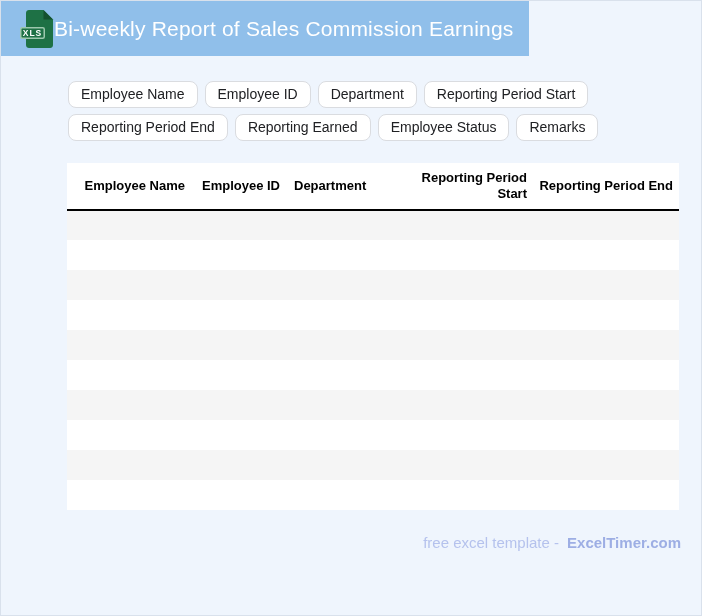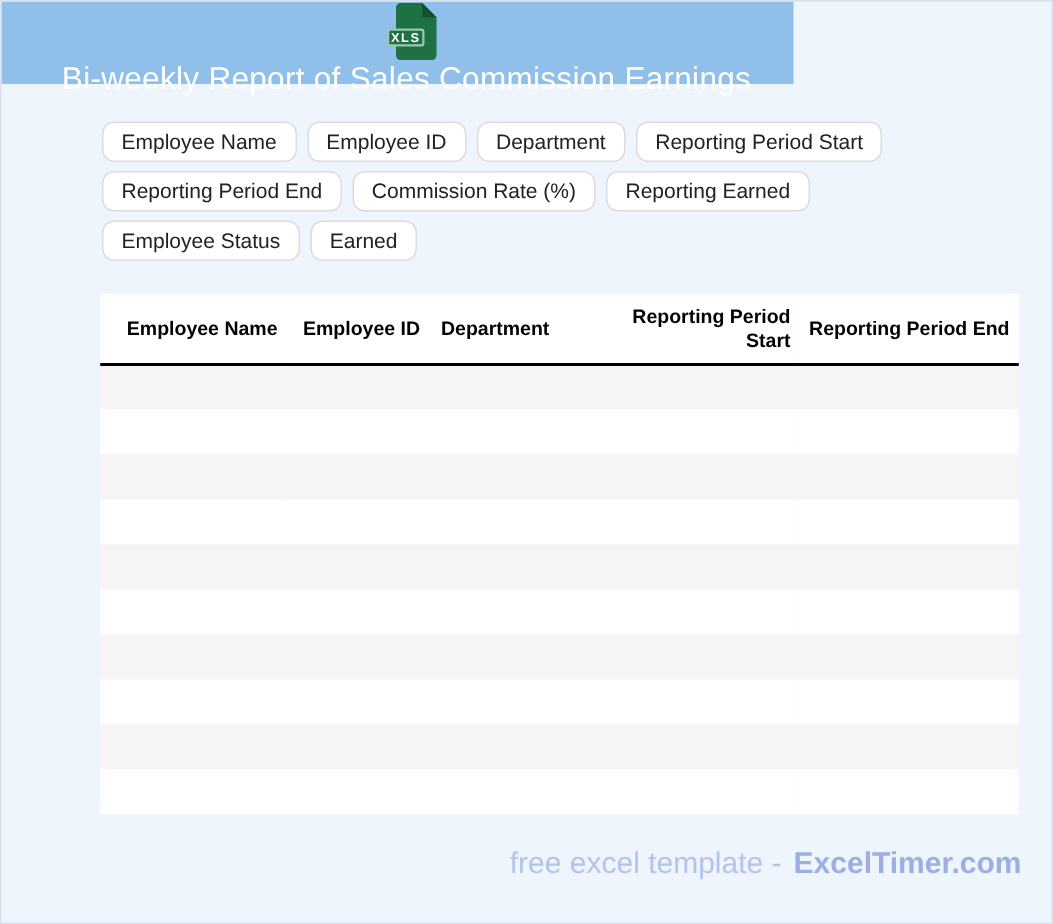--- a/index.html
+++ b/index.html
@@ -7,25 +7,24 @@
   .page{
     position:relative;
     width:702px; height:616px;
     background:var(--c-page-bg, #EFF5FD);
     border:1px solid var(--c-page-border, #D9E1EC);
     overflow:hidden;
   }
   .title-bar{
     width:528px; height:55px;
     background:var(--c-header-bar, #90BFEA);
-    display:flex; align-items:center;flex-direction:column;
+    display:flex; align-items:center;
   }
   .xls-icon{ margin-left:19px; flex:0 0 auto; display:block; }
   .page-title{
-    margin-left:12px;
     font-size:21px; font-weight:400; color:#FFFFFF; letter-spacing:0.2px;
     white-space:nowrap;
   }
   .chip-list{
     margin:25px 0 0 67px; width:560px;
     display:flex; flex-wrap:wrap; gap:6px 7px;
   }
   .chip{
     background:#FFFFFF;
     border:1px solid var(--c-chip-border, #DADCE0);
@@ -47,21 +46,21 @@
     text-align:right; vertical-align:middle;
     padding:7px 6px;
     border-bottom:2.5px solid #000;
   }
   table.report th:nth-child(3){ text-align:left; padding-left:8px; }
   table.report td{ height:30px; }
   table.report tbody tr:nth-child(odd) td{ background:var(--c-row-stripe, #F5F5F5); }
   table.report tbody tr:nth-child(even) td{ background:#FFFFFF; }
   .footer{
     width:614px; margin:24px 0 0 66px;
-    text-align:right; font-size:20px; line-height:18px;
+    text-align:right; font-size:15px; line-height:18px;
     white-space:nowrap;
   }
   .footer-text{ color:var(--c-footer-text, #B5C2ED); }
   .footer-brand{
     color:var(--c-footer-brand, #9DAEE4);
     font-weight:700; margin-left:8px; text-decoration:none; cursor:pointer;
   }
 </style>
 </head>
 <body>
@@ -78,24 +77,23 @@
     <h1 class="page-title">Bi-weekly Report of Sales Commission Earnings</h1>
   </div>
 
   <div class="chip-list">
 
   <div class="chip">Employee Name</div>
       <div class="chip">Employee ID</div>
       <div class="chip">Department</div>
       <div class="chip">Reporting Period Start</div>
       <div class="chip">Reporting Period End</div>
-      <div class="chip">Commission Rate (%)</div>
       <div class="chip">Reporting Earned</div>
       <div class="chip">Employee Status</div>
-      <div class="chip">Earned</div>
+      <div class="chip">Remarks</div>
     </div>
 
   <table class="report">
     <colgroup>
       <col class="c1">
         <col class="c2">
         <col class="c3">
         <col class="c4">
         <col class="c5">
     </colgroup>

